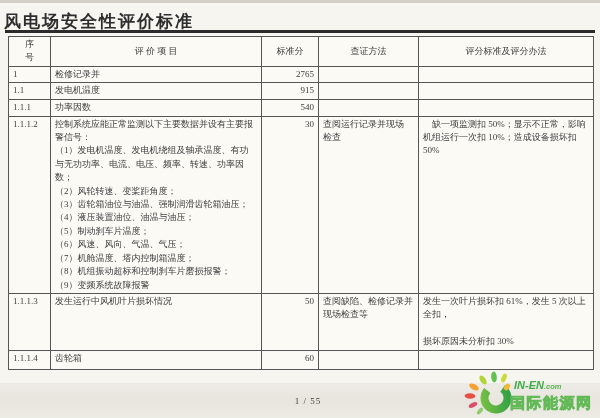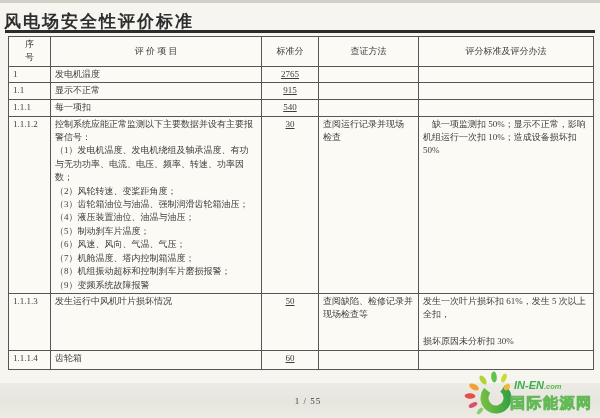--- a/index.html
+++ b/index.html
@@ -23,21 +23,21 @@
     border:1px solid #565656;
     font-size:9px;line-height:13.4px;
     padding:1px 4px;vertical-align:top;overflow:hidden;
     font-weight:400;
   }
   table.eval th{
     vertical-align:middle;padding:1px 11px;color:#3a3a3a;
   }
   .c-id{padding-left:4px;}
   .c-item{padding-left:8px;white-space:pre-line;}
-  .c-score{text-align:center;vertical-align:middle;font-size:9.5px;text-decoration:underline;}
+  .c-score{text-align:right;vertical-align:middle;font-size:9.5px;}
   .c-method{white-space:pre-line;padding:2px 5px;}
   .c-criteria{white-space:pre-line;padding:2px 4px;}
   .indent{text-indent:9px;}
   .footer-band{
     position:absolute;left:0;top:383px;width:600px;height:35px;
     background:linear-gradient(180deg,#edebe5 0%,#e7e5de 55%,#ecebe4 100%);
   }
   .page-number{
     position:absolute;top:396px;left:8px;width:100%;text-align:center;
     font-size:9px;letter-spacing:1px;color:#3f3f3f;
@@ -68,35 +68,35 @@
         <th>序  号</th>
         <th>评 价 项 目</th>
         <th>标准分</th>
         <th>查证方法</th>
         <th>评分标准及评分办法</th>
       </tr>
     </thead>
     <tbody>
       <tr style="height:16px">
         <td class="c-id">1</td>
-        <td class="c-item">发电机温度</td>
+        <td class="c-item">检修记录并</td>
         <td class="c-score">2765</td>
         <td class="c-method"></td>
         <td class="c-criteria"></td>
       </tr>
       <tr style="height:17px">
         <td class="c-id">1.1</td>
-        <td class="c-item">显示不正常</td>
+        <td class="c-item">发电机温度</td>
         <td class="c-score">915</td>
         <td class="c-method"></td>
         <td class="c-criteria"></td>
       </tr>
       <tr style="height:15px">
         <td class="c-id">1.1.1</td>
-        <td class="c-item">每一项扣</td>
+        <td class="c-item">功率因数</td>
         <td class="c-score">540</td>
         <td class="c-method"></td>
         <td class="c-criteria"></td>
       </tr>
       <tr style="height:151px">
         <td class="c-id">1.1.1.2</td>
         <td class="c-item">控制系统应能正常监测以下主要数据并设有主要报警信号：
 （1）发电机温度、发电机绕组及轴承温度、有功与无功功率、电流、电压、频率、转速、功率因数；
 （2）风轮转速、变桨距角度；
 （3）齿轮箱油位与油温、强制润滑齿轮箱油压；

